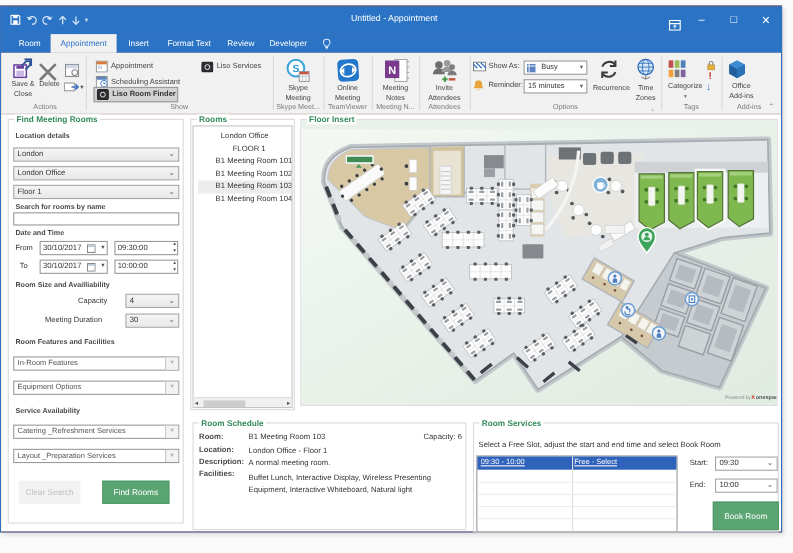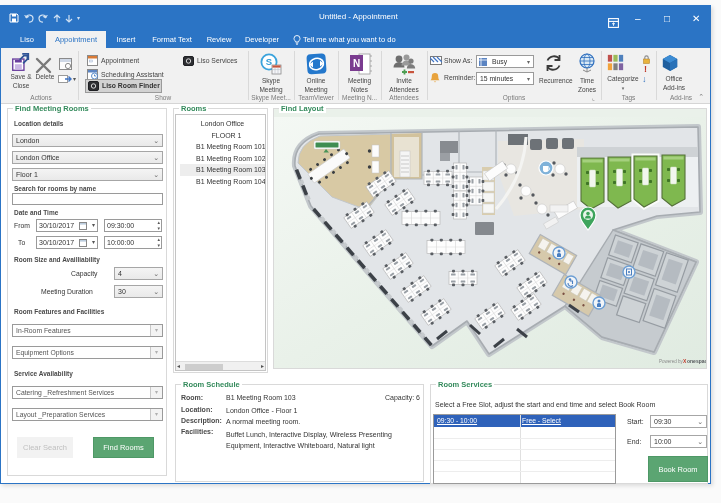--- a/index.html
+++ b/index.html
@@ -58,27 +58,26 @@
         <rect x="0.6" y="0.6" width="9.8" height="8.8" fill="none" stroke="#fff" stroke-width="1.1"></rect>
         <line x1="0.6" y1="3.4" x2="10.4" y2="3.4" stroke="#fff" stroke-width="1.1"></line>
         <path d="M5.5 7.8 L5.5 5 M4 6.2 L5.5 4.8 L7 6.2" stroke="#fff" stroke-width="0.9" fill="none"></path>
       </svg>
     <span class="winbtn" style="left:634px;">–</span>
     <span class="winbtn" style="left:663px;">□</span>
     <span class="winbtn" style="left:691px;">✕</span>
   </div>
 
   <div id="tabs">
-    <div class="tab" style="left:10px;width:32px;">Liso</div>
+    <div class="tab" style="left:10px;width:32px;">Room</div>
     <div class="tab sel" style="left:45px;width:60px;">Appointment</div>
     <div class="tab" style="left:108px;width:34px;">Insert</div>
     <div class="tab" style="left:145px;width:52px;">Format Text</div>
     <div class="tab" style="left:199px;width:38px;">Review</div>
     <div class="tab" style="left:238px;width:46px;">Developer</div>
-    <div class="tab" style="left:302px;width:120px;text-align:left;">Tell me what you want to do</div>
     <svg style="position:absolute;left:292px;top:4px;" width="8" height="10" viewBox="0 0 8 10">
         <path d="M4 0.5 A3 3 0 0 1 7 3.5 C7 5.2 5.5 5.8 5.5 7 L2.5 7 C2.5 5.8 1 5.2 1 3.5 A3 3 0 0 1 4 0.5 Z" fill="none" stroke="#fff" stroke-width="0.9"></path>
         <line x1="2.8" y1="8.2" x2="5.2" y2="8.2" stroke="#fff" stroke-width="0.8"></line>
         <line x1="3.2" y1="9.4" x2="4.8" y2="9.4" stroke="#fff" stroke-width="0.8"></line>
       </svg>
   </div>
 
   <div id="ribbon">
     <div class="gsep" style="left:77px;"></div>
     <div class="gsep" style="left:247px;"></div>
@@ -317,21 +316,21 @@
         <span style="padding-left:16px;">B1 Meeting Room 104</span></div>
         <div style="position:absolute;left:0;right:0;bottom:0;height:9px;background:#f0f0f0;border-top:1px solid #dcdcdc;">
           <span style="position:absolute;left:1px;top:0px;font-size:6px;color:#555;">◂</span>
           <span style="position:absolute;right:1px;top:0px;font-size:6px;color:#555;">▸</span>
           <div style="position:absolute;left:9px;top:1.5px;width:38px;height:6px;background:#cdcdcd;"></div>
         </div>
       </div>
     </div>
 
     <div class="panel" style="left:272px;top:4px;width:434px;height:261px;">
-      <div class="ptitle">Find Layout</div>
+      <div class="ptitle">Floor Insert</div>
       <div id="floorwrap" style="position:absolute;left:0;top:0;right:0;bottom:0;background:#eaf1ea;">
       <svg width="432" height="251" viewBox="0 0 432 251" style="position:absolute;left:0;top:8px;">
         <defs>
           <linearGradient id="bgg" x1="0" y1="0" x2="1" y2="1">
             <stop offset="0" stop-color="#f4f8f4"></stop>
                 <stop offset="0.5" stop-color="#e9f1e9"></stop>
                 <stop offset="1" stop-color="#e0ebe1"></stop>
           </linearGradient>
           <g id="desk">
             <rect x="-14" y="-6.5" width="28" height="13" fill="#fdfdfd" stroke="#b8b8b8" stroke-width="0.7"></rect>

